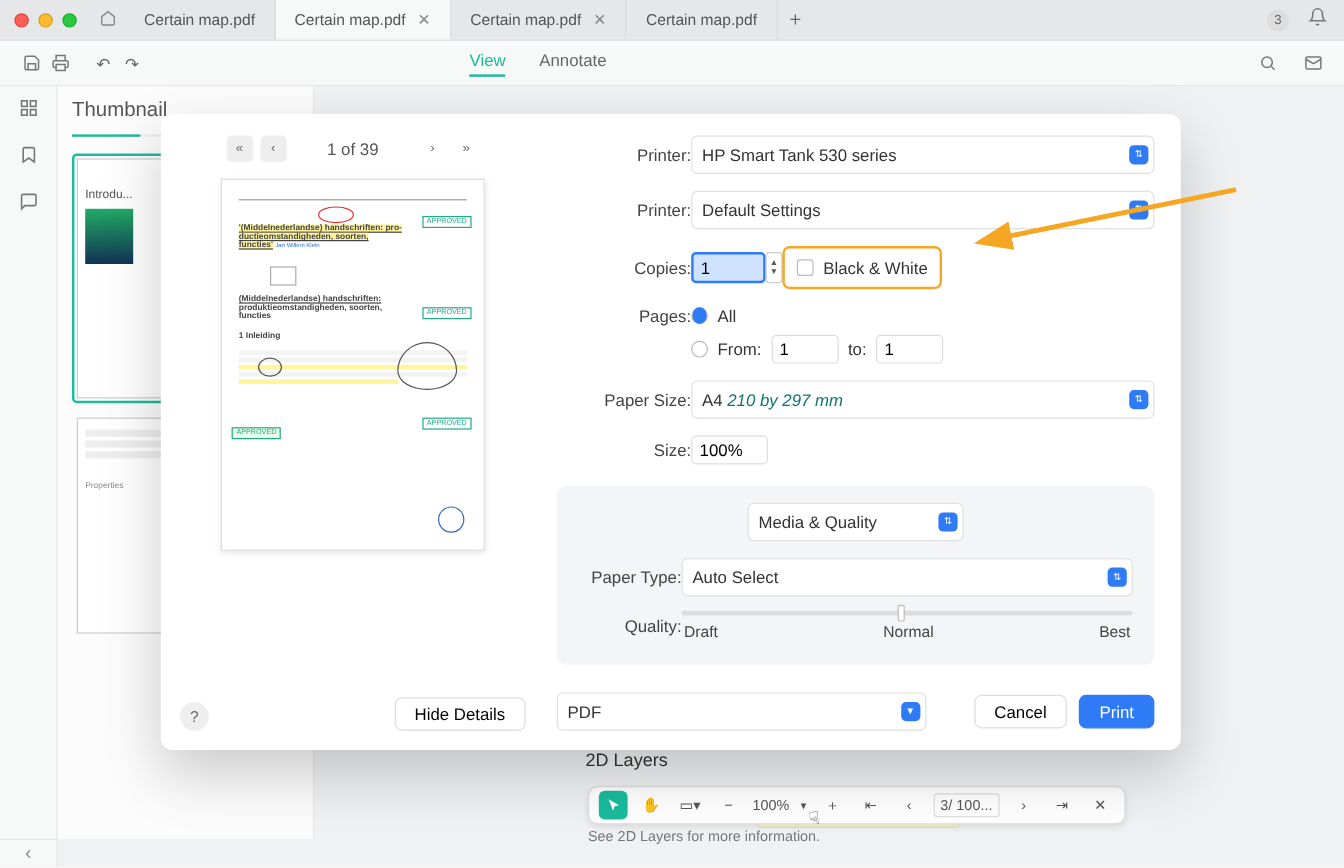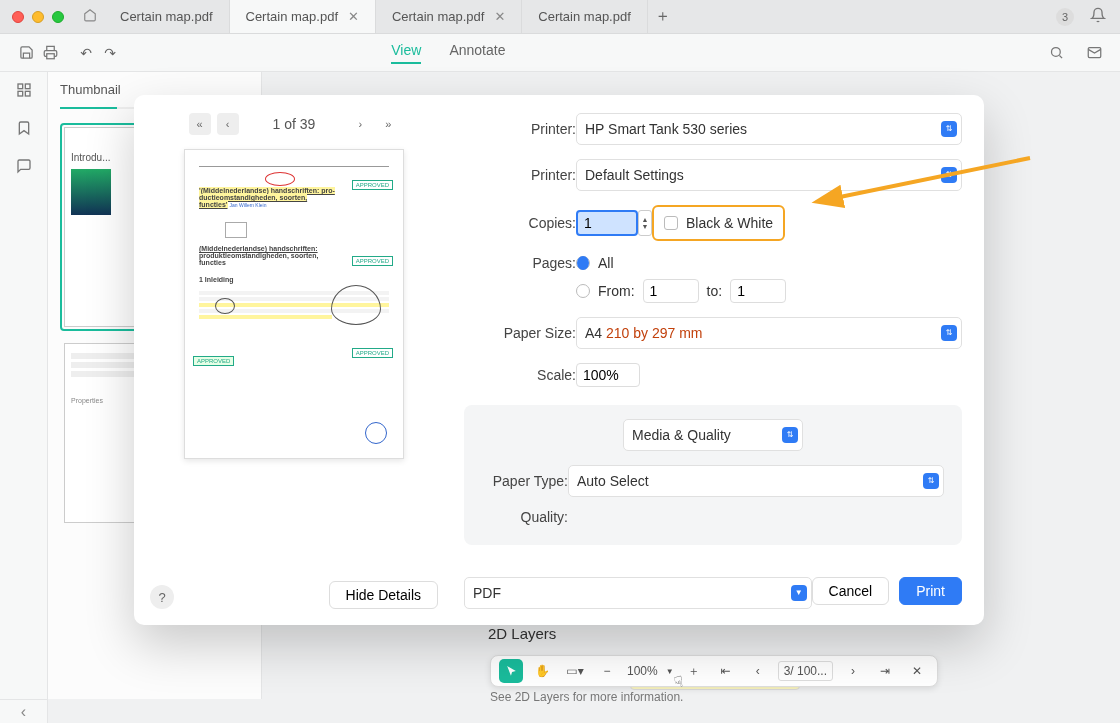--- a/index.html
+++ b/index.html
@@ -25,21 +25,21 @@
   .toolbar { height: 38px; display: flex; align-items: center; background: #f7f8f8; border-bottom: 1px solid #e4e5e6; padding: 0 14px; }
   .tb-icon { width: 24px; height: 24px; display: flex; align-items: center; justify-content: center; color: #666; font-size: 14px; }
   .tb-center { margin: 0 auto; display: flex; gap: 28px; font-size: 14px; color: #666; }
   .tb-center .view { color: #1abc9c; border-bottom: 2px solid #1abc9c; padding-bottom: 4px; }
 
   
   .leftrail { position: absolute; left: 0; top: 72px; bottom: 24px; width: 48px; background: #f7f8f8; border-right: 1px solid #e4e5e6; display: flex; flex-direction: column; align-items: center; padding-top: 10px; gap: 18px; color: #777; }
 
   
   .sidebar { position: absolute; left: 48px; top: 72px; bottom: 24px; width: 214px; background: #fcfcfc; border-right: 1px solid #e4e5e6; padding: 10px 12px; overflow: hidden; }
-  .sidebar h4 { font-size: 13px; font-weight: 500; color: #555; margin-bottom: 10px; }
+  .sidebar h4 { font-size: 17px; font-weight: 500; color: #555; margin-bottom: 10px; }
   .prog { height: 2px; background: #eee; margin-bottom: 14px; }
   .prog span { display: block; height: 100%; width: 30%; background: #1abc9c; }
   .thumb { border: 2px solid transparent; border-radius: 4px; padding: 2px; margin-bottom: 8px; }
   .thumb.sel { border-color: #1abc9c; }
   .page-thumb { background: #fff; border: 1px solid #ccc; height: 200px; font-size: 8px; padding: 6px; color: #555; position: relative; overflow: hidden; }
   .page-num { text-align: center; font-size: 12px; color: #666; margin-top: 4px; }
 
   
   .collapse { position: absolute; left: 0; bottom: 0; width: 48px; height: 24px; display: flex; align-items: center; justify-content: center; color: #888; background: #f7f8f8; border-top: 1px solid #e4e5e6; border-right: 1px solid #e4e5e6; }
 
@@ -63,21 +63,21 @@
   .bw-box { height: 36px; border: 2px solid #f5a623; border-radius: 6px; display: flex; align-items: center; padding: 0 10px; gap: 8px; }
   .checkbox { width: 14px; height: 14px; border: 1px solid #bbb; border-radius: 3px; background: #fff; }
   .radio { width: 14px; height: 14px; border-radius: 50%; border: 1px solid #bbb; background: #fff; display:flex; align-items:center; justify-content:center; }
   .radio.on::after { content: ''; width: 14px; height: 14px; border-radius: 50%; background: #2f7bf5; }
   .small-input { width: 56px; height: 24px; border: 1px solid #ddd; border-radius: 4px; padding: 0 6px; font-size: 14px;}
   .section-box { background: #f4f5f6; border-radius: 8px; padding: 14px 18px 20px; margin-top: 4px; }
   .section-select { width: 180px; margin: 0 auto 14px; }
   .slider { flex: 1; height: 4px; background: #ddd; border-radius: 2px; position: relative; }
   .slider .knob { position: absolute; left: 48%; top: -5px; width: 6px; height: 14px; background: #fff; border: 1px solid #bbb; border-radius: 2px; }
   .slider-labels { display: flex; justify-content: space-between; font-size: 13px; color: #444; margin-top: 6px; padding: 0 2px; }
-  .modal-footer { margin-top: auto; display: flex; align-items: flex-start; }
+  .modal-footer { margin-top: auto; display: flex; align-items: center; gap: 40px; }
   .footer-select { width: 50px; }
   .btn { height: 28px; padding: 0 16px; border-radius: 6px; border: 1px solid #ddd; background: #fff; font-size: 14px; display: flex; align-items: center; }
   .btn.primary { background: #2f7bf5; color: #fff; border-color: #2f7bf5; }
 
   
   .arrow { position: absolute; left: 820px; top: 150px; pointer-events: none; }
   .arrow svg { overflow: visible; }
 
   
   .bg-toolbar { position: absolute; left: 490px; top: 655px; height: 32px; background: #fff; border: 1px solid #ddd; border-radius: 8px; display: flex; align-items: center; gap: 8px; padding: 0 8px; font-size: 12px; color: #555; box-shadow: 0 2px 6px rgba(0,0,0,.1); }
@@ -85,21 +85,21 @@
   .bg-toolbar .sq.green { background: #1abc9c; color: #fff; }
   .bg-text { position: absolute; left: 488px; top: 625px; font-size: 15px; color: #333; }
   .bg-text2 { position: absolute; left: 490px; top: 690px; font-size: 12px; color: #777; }
   .bg-zoom { position: absolute; left: 630px; top: 620px; width: 170px; height: 26px; border: 1px solid #ddd; border-radius: 4px; display:flex; align-items:center; padding:0 10px; font-size:12px; color:#555; background:#fef9c3;margin-top:44px; }
   .hand-cursor { position: absolute; left: 674px; top: 673px; font-size: 15px; color: #555; transform: rotate(-10deg); }
 
   
   .pv-hl { background: #fff59d; }
   .pv-stamp { border: 1px solid #2a8; color: #2a8; font-size: 6px; padding: 1px 3px; position: absolute; }
   .pv-circle { border: 1px solid #555; border-radius: 50%; position: absolute; }
-  .dim { color: #c2410c; }
+  .dim { color: #0f766e; font-style: italic; }
 </style>
 </head>
 <body>
 
 <div class="titlebar">
   <div class="traffic">
     <span class="dot-red"></span>
     <span class="dot-yellow"></span>
     <span class="dot-green"></span>
   </div>
@@ -332,38 +332,48 @@
     </div>
     <div class="row">
       <label>Paper Size:</label>
       <div class="select">
         <span>A4</span>&nbsp;
         <span class="dim">210 by 297 mm</span>
         <span class="updn">⇅</span>
       </div>
     </div>
     <div class="row">
-      <label>Scale:</label>
+      <label>Size:</label>
       <input class="small-input" style="width: 64px;" value="100%">
     </div>
 
     <div class="section-box">
       <div class="select section-select">
         <span>Media &amp; Quality</span>
         <span class="updn">⇅</span>
       </div>
       <div class="row">
         <label style="width:86px">Paper Type:</label>
         <div class="select">
           <span>Auto Select</span>
           <span class="updn">⇅</span>
         </div>
       </div>
       <div class="row" style="margin-top:12px">
         <label style="width:86px">Quality:</label>
+        <div style="flex:1">
+          <div class="slider">
+              <div class="knob"></div>
+            </div>
+          <div class="slider-labels">
+            <span>Draft</span>
+            <span>Normal</span>
+            <span>Best</span>
+          </div>
+        </div>
       </div>
     </div>
 
     <div class="modal-footer">
       <div class="select footer-select" style="padding-right:22px">
         <span>PDF</span>
         <span class="updn" style="font-size:8px">▼</span>
       </div>
       <div style="margin-left:auto; display:flex; gap:10px;">
         <button class="btn">Cancel</button>

